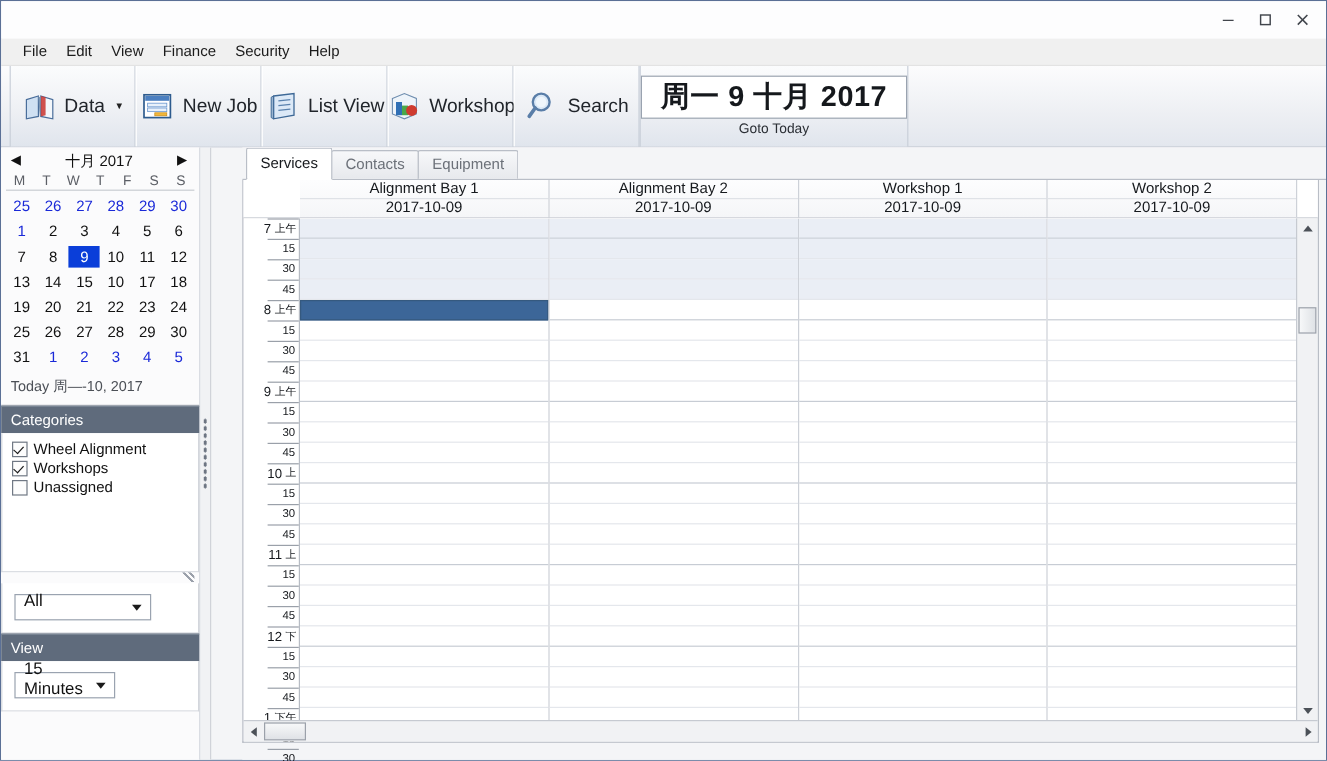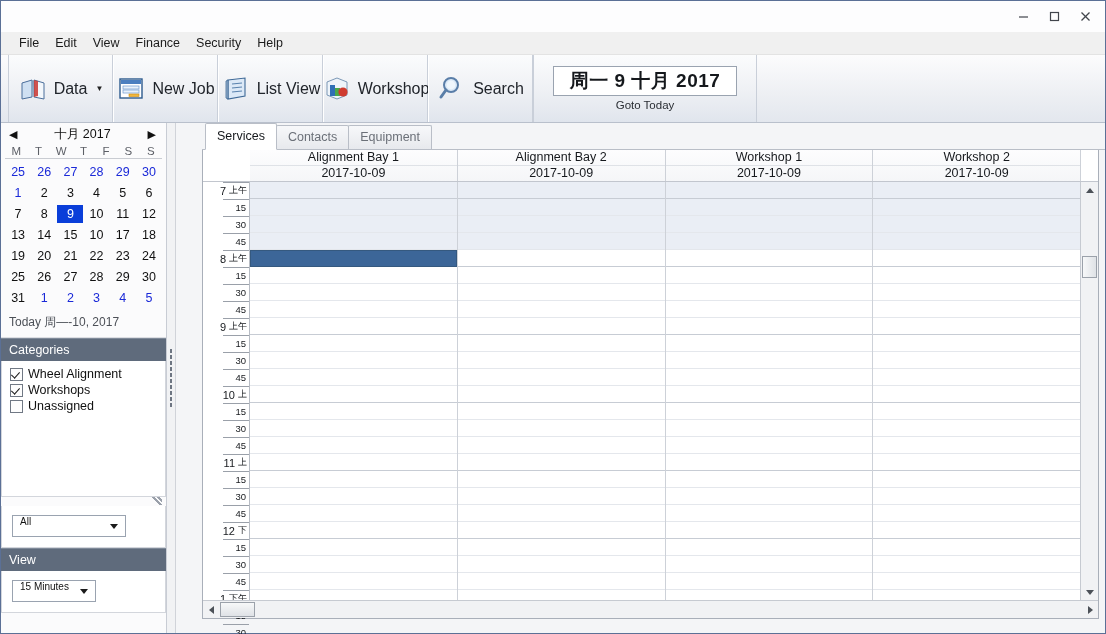--- a/index.html
+++ b/index.html
@@ -60,21 +60,21 @@
   .tb-caret{font-size:8px;color:#222;margin-left:2px;}
   .tb-icon{width:30px;height:30px;display:block;}
   .datebox{
     width:222px;display:flex;flex-direction:column;align-items:center;justify-content:center;
     border-left:1px solid #c9cfd9;border-right:1px solid #c9cfd9;
     background:linear-gradient(#fbfcfd,#eef0f4 55%,#e0e5ed);
     gap:3px;
   }
   .datebox .dbtn{
     border:1px solid #9aa3b0;background:#ffffff;
-    padding:3px 16px;font-size:19px;color:#15181c;font-weight:bold;
+    padding:3px 16px;font-size:24px;color:#15181c;font-weight:bold;
     letter-spacing:.5px;line-height:1.15;white-space:nowrap;
   }
   .datebox .goto{font-size:11.5px;color:#2a2e34;}
   
   .main{flex:1 1 auto;display:flex;min-height:0;background:#f4f5f7;}
   
   .leftpane{
     width:166px;flex:0 0 166px;
     display:flex;flex-direction:column;
     background:#fbfbfc;
@@ -100,36 +100,36 @@
   }
   .cal-cell.other{color:#1a29d8;}
   .cal-cell.sel{background:#0a3ed9;color:#ffffff;}
   .cal-today{font-size:12px;color:#4c5057;padding:4px 0 6px 4px;}
   .sect-head{
     background:#5f6b7c;color:#ffffff;font-size:12.5px;
     padding:3px 8px;line-height:16px;
     border-top:1px solid #7f8a99;
   }
   .sect-body{background:#ffffff;border:1px solid #d3d6dc;border-top:none;}
-  .cats{padding:6px 6px 6px 8px;height:136px;box-sizing:border-box;}
+  .cats{padding:6px 6px 6px 8px;height:116px;box-sizing:border-box;}
   .cat-row{display:flex;align-items:center;gap:5px;margin-bottom:2px;}
   .cbx{
     width:11px;height:11px;border:1px solid #707884;background:#fdfdfd;
     display:inline-block;position:relative;flex:0 0 11px;
   }
   .cbx.on:after{
     content:"";position:absolute;left:2px;top:1px;width:4px;height:7px;
     border:solid #1b1b1b;border-width:0 1.6px 1.6px 0;transform:rotate(42deg);
   }
   .cat-label{font-size:12.5px;color:#111;}
   .field-wrap{padding:9px 8px 10px 10px;background:#ffffff;border:1px solid #d3d6dc;border-top:none;}
   .combo{
     position:relative;height:22px;border:1px solid #9aa3b0;background:#ffffff;
-    display:flex;align-items:flex-start;padding:0 22px 12px 7px;box-sizing:border-box;
-    font-size:10px;color:#111;
+    display:flex;align-items:center;padding:0 22px 12px 7px;box-sizing:border-box;
+    font-size:14px;color:#111;
   }
   .combo .arrow{
     position:absolute;right:7px;top:50%;margin-top:-2px;
     width:0;height:0;border-left:4.5px solid transparent;border-right:4.5px solid transparent;
     border-top:5px solid #1b1b1b;
   }
   .w-all{width:114px;}
   .w-view{width:84px;}
   .resize-grip{
     height:9px;position:relative;background:#fbfbfc;

